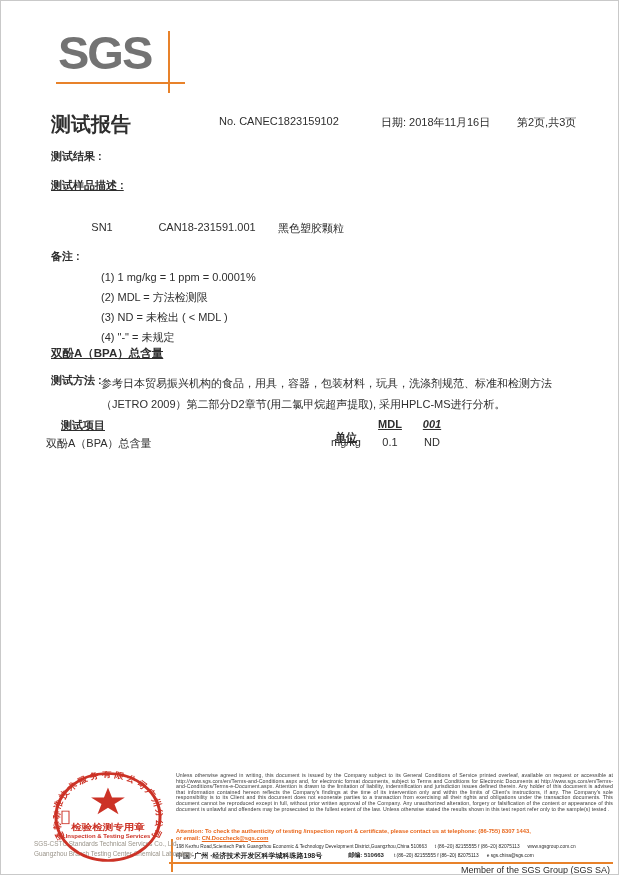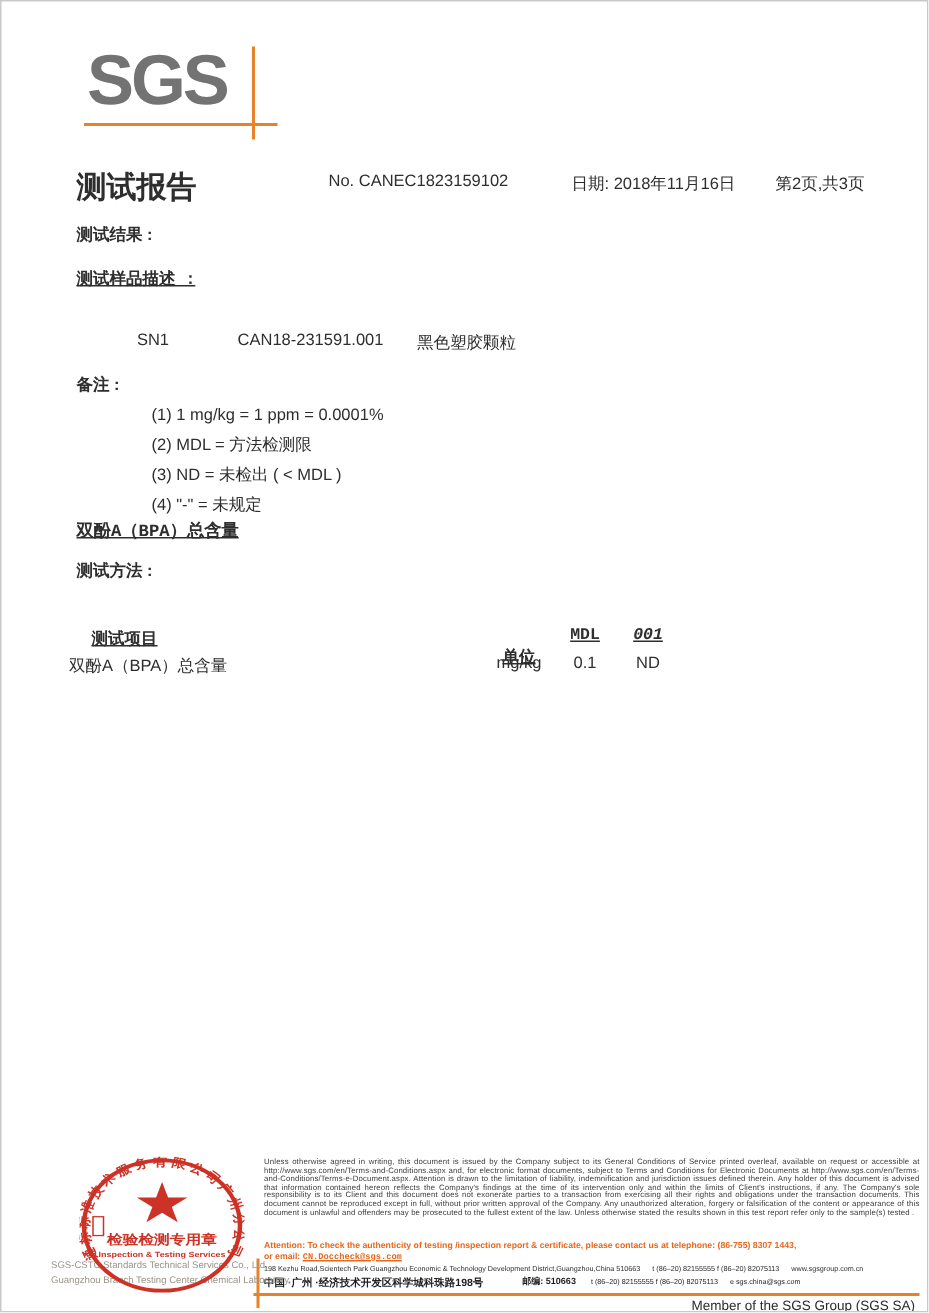--- a/index.html
+++ b/index.html
@@ -4,21 +4,21 @@
 <style>
   html,body { margin:0; padding:0; background:#ffffff; }
   #page {
     position:relative; width:619px; height:875px; margin:0;
     background:#fff; border:1px solid #c9c9c9; box-sizing:border-box;
     font-family:"Liberation Sans","DejaVu Sans",sans-serif; color:#2e2e2e;
     overflow:hidden;
   }
   .abs { position:absolute; }
   .b { font-weight:bold; }
-  .u { text-decoration:underline;font-family:Liberation Mono, monospace; }
+  .u { text-decoration:underline; }
   .i { font-style:italic; }
   .t11 { font-size:11px; }
   .logo-text {
     font-size:47px; font-weight:bold; color:#737373; letter-spacing:-2px;
     font-family:"Liberation Sans","DejaVu Sans",sans-serif;
   }
   .orange { background:#e8822a; }
   .row { display:flex; }
   .sample-col1 { width:92px; text-align:center; }
   .sample-col2 { width:118px; text-align:center; }
@@ -65,20 +65,21 @@
   <div class="abs t11 b" style="left:50px; top:248px;">备注 :</div>
   <div class="abs t11" style="left:100px; top:266px;">
     <div class="note-line">(1) 1 mg/kg = 1 ppm = 0.0001%</div>
     <div class="note-line">(2) MDL = 方法检测限</div>
     <div class="note-line">(3) ND = 未检出 ( &lt; MDL )</div>
     <div class="note-line">(4) "-" = 未规定</div>
   </div>
 
   <div class="abs b u" style="left:50px; top:345px; font-size:11.5px;">双酚A（BPA）总含量</div>
   <div class="abs t11 b" style="left:50px; top:372px;">测试方法 :</div>
+  <div class="abs t11" style="left:100px; top:372px; width:468px; line-height:21px;">参考日本贸易振兴机构的食品，用具，容器，包装材料，玩具，洗涤剂规范、标准和检测方法（JETRO 2009）第二部分D2章节(用二氯甲烷超声提取), 采用HPLC-MS进行分析。</div>
 
   <div class="abs" style="left:0; top:417px; width:619px; height:40px;">
     <div class="abs t11 b u" style="left:60px; top:0;">测试项目</div>
     <div class="t11 b u res-col-unit" style="top:12px;">单位</div>
     <div class="t11 b u res-col-mdl" style="top:0;">MDL</div>
     <div class="t11 b u i res-col-001" style="top:0;">001</div>
 
     <div class="abs t11" style="left:45px; top:18px;">双酚A（BPA）总含量</div>
     <div class="t11 res-col-unit" style="top:18px;">mg/kg</div>
     <div class="t11 res-col-mdl" style="top:18px;">0.1</div>

